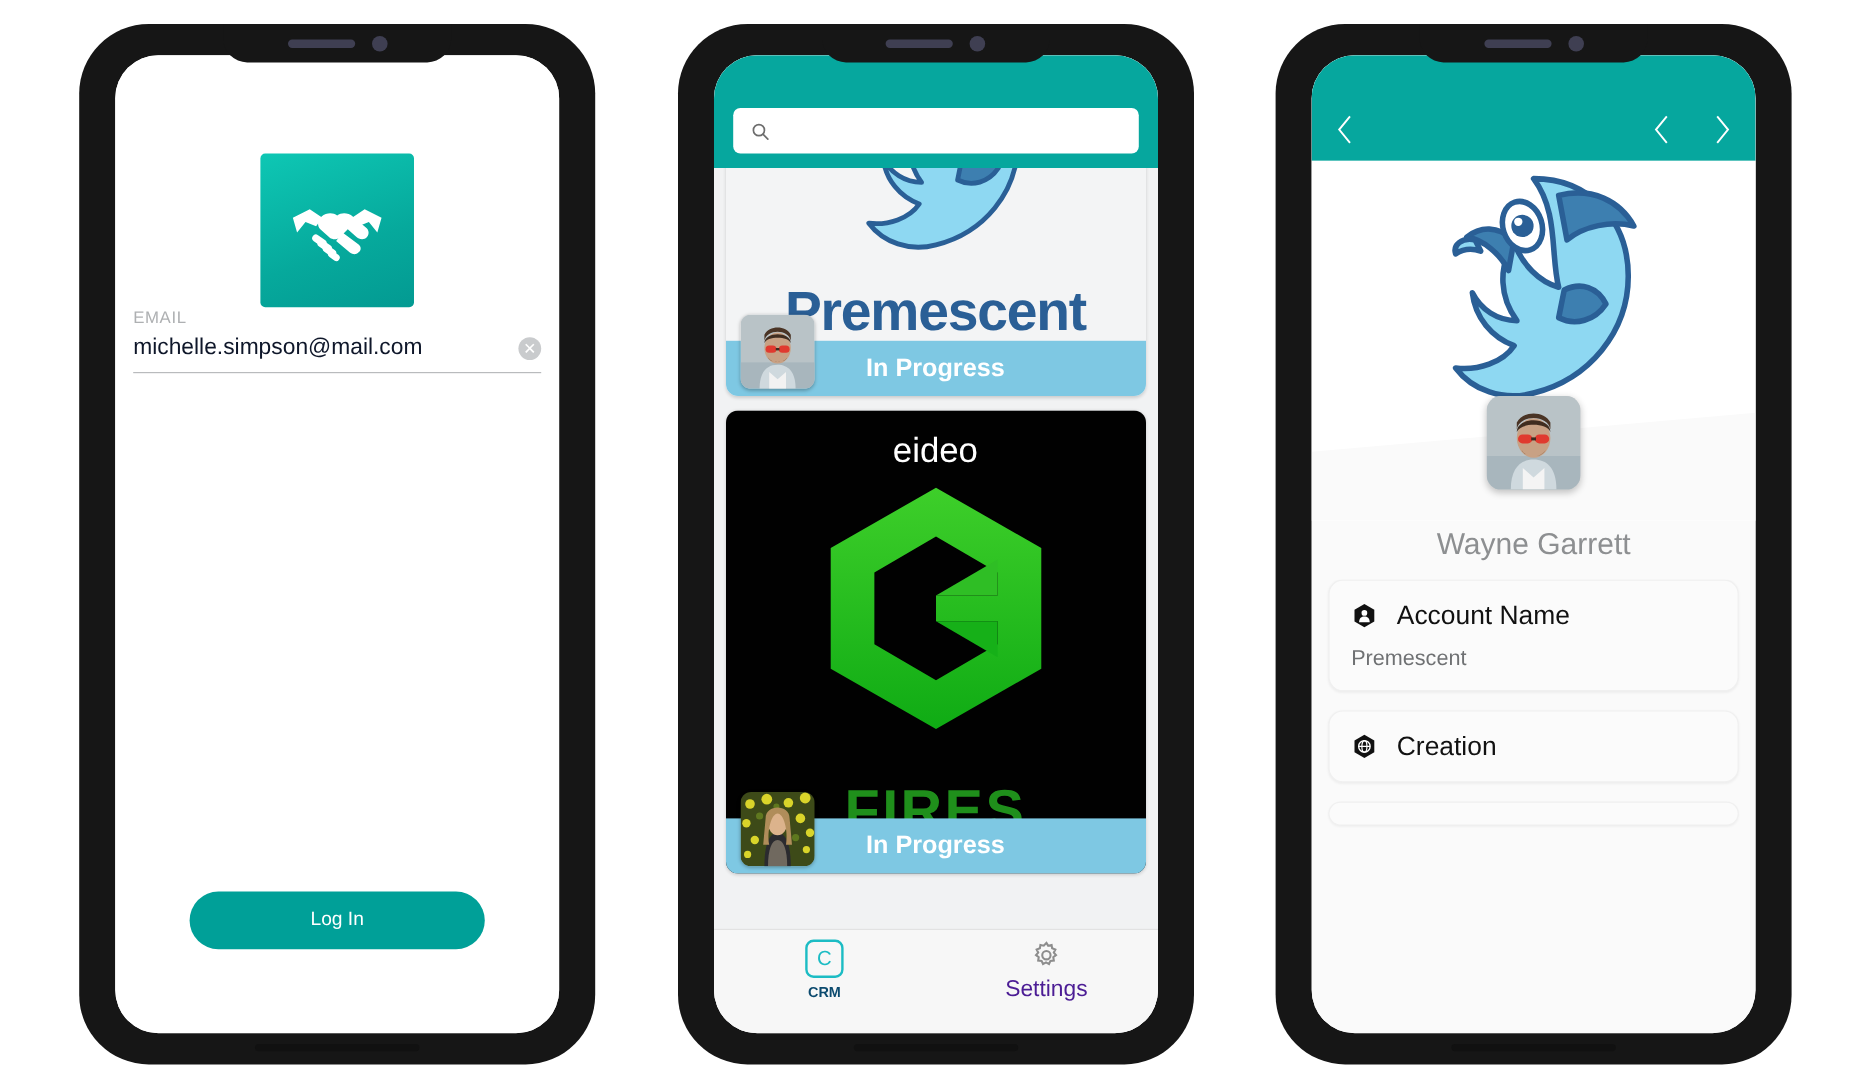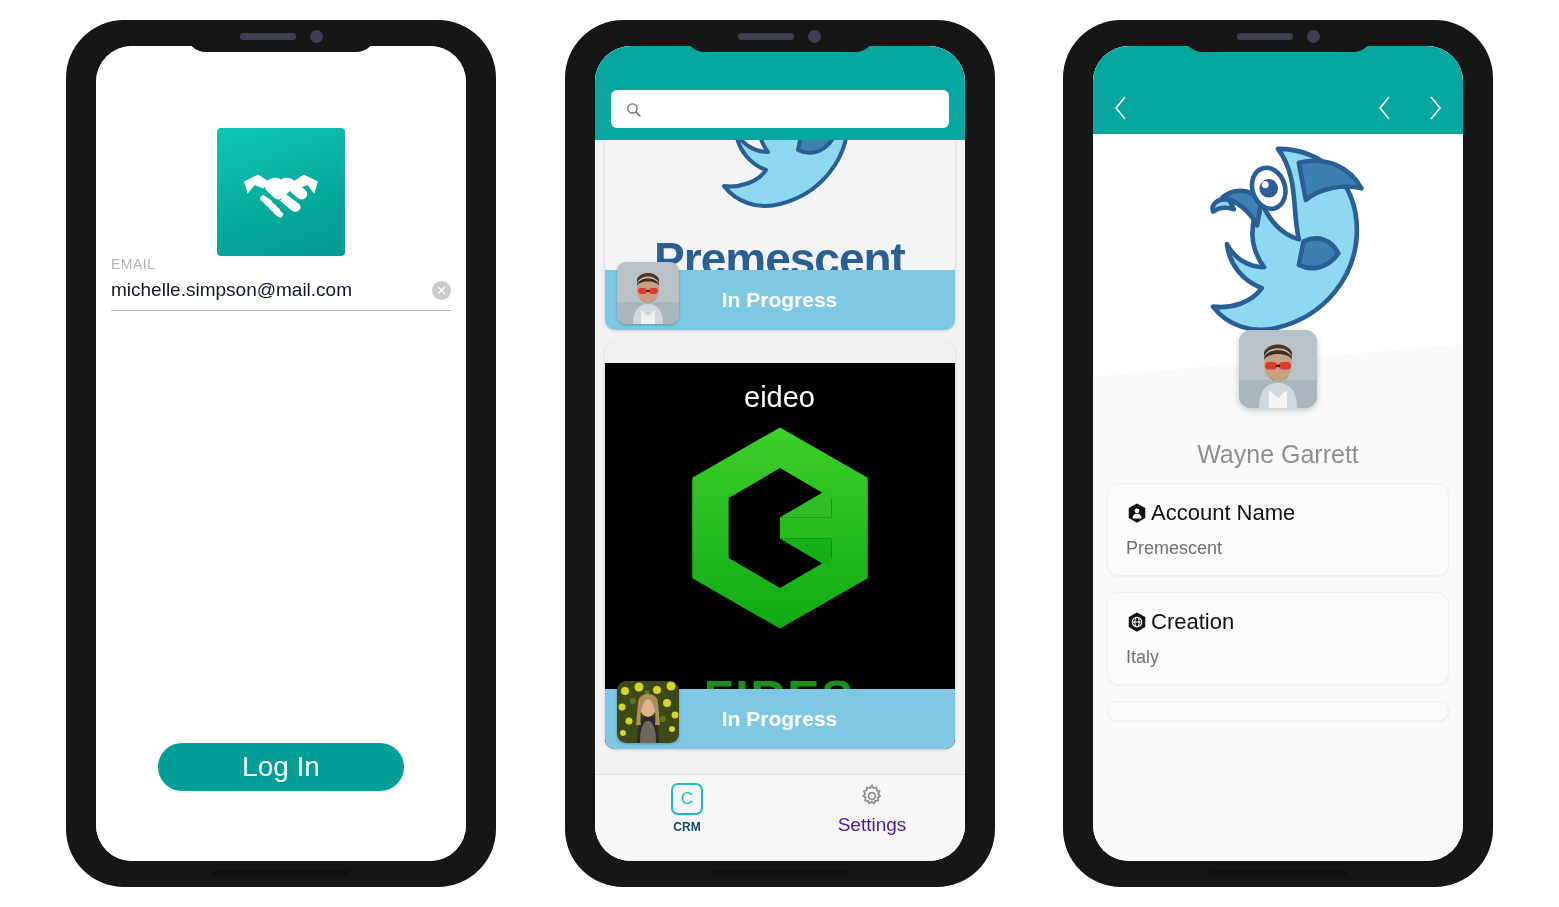--- a/index.html
+++ b/index.html
@@ -71,21 +71,21 @@
   .field-value{font-size:19px;color:#0f172a;}
   .clear-btn{
     width:19px;height:19px;border-radius:50%;background:#c9cbcd;
     display:flex;align-items:center;justify-content:center;
     color:#fff;font-size:13px;line-height:1;flex:0 0 auto;cursor:pointer;
     font-family:"Liberation Sans",sans-serif;
   }
   .login-btn{
     position:absolute;bottom:70px;left:50%;transform:translateX(-50%);
     width:246px;height:48px;border-radius:26px;border:none;
-    background:#00a098;color:#fff;font-size:28px;cursor:pointer;
+    background:#00a098;color:#fff;font-size:16px;cursor:pointer;
     font-family:"Liberation Sans",sans-serif;
   }
 
   
   .crm-screen{position:absolute;inset:0;background:#f1f2f3;display:flex;flex-direction:column;}
   .crm-header{
     background:#06a79e;padding:44px 16px 12px 16px;flex:0 0 auto;
   }
   .search-bar{
     height:38px;background:#fff;border-radius:6px;
@@ -101,23 +101,23 @@
   }
   .crm-card{
     position:relative;border-radius:10px;overflow:hidden;
     box-shadow:0 1px 3px rgba(0,0,0,.16);
     margin-bottom:12px;
   }
   .card-art{
     position:relative;width:100%;display:block;
   }
   .card-art.light{background:#f3f4f5;}
-  .card-art.dark{background:#010101;margin-top:21px;}
+  .card-art.dark{background:#010101;}
   .card-status{
-    position:absolute;left:0;right:0;bottom:0;height:60px;
+    position:absolute;left:0;right:0;bottom:0;height:46px;
     background:#7ec8e3;
     display:flex;align-items:center;justify-content:center;
     color:#ffffff;font-size:21px;font-weight:bold;
   }
   .card-avatar{
     position:absolute;left:12px;bottom:6px;z-index:5;
     width:62px;height:62px;border-radius:9px;overflow:hidden;
     box-shadow:0 1px 3px rgba(0,0,0,.25);
   }
   .brand-word{
@@ -170,21 +170,21 @@
   .person-name{
     text-align:center;font-size:25px;color:#8d8f91;
     margin:6px 0 14px 0;flex:0 0 auto;
   }
   .detail-cards{flex:1;overflow:hidden;padding:0 14px;}
   .detail-card{
     background:#fbfbfb;border:1px solid #f0f0f0;border-radius:12px;
     padding:16px 18px 16px 18px;margin-bottom:16px;
     box-shadow:0 1px 2px rgba(0,0,0,.05);
   }
-  .detail-card-head{display:flex;align-items:center;gap:3px;}
+  .detail-card-head{display:flex;align-items:center;gap:16px;}
   .detail-card-head svg{width:22px;height:22px;flex:0 0 auto;}
   .detail-card-title{font-size:22px;color:#111;}
   .detail-card-value{font-size:18px;color:#6f7173;margin-top:12px;}
 
   
   .dolphin{display:block;}
   .portrait{width:100%;height:100%;display:block;}
 </style>
 </head>
 <body>
@@ -423,21 +423,20 @@
           <div class="detail-card">
             <div class="detail-card-head">
               <svg viewBox="0 0 24 24">
                 <path d="M12 1.5 L21 6.6 L21 17.4 L12 22.5 L3 17.4 L3 6.6 Z" fill="#111111"></path>
                 <circle cx="12" cy="12" r="5.2" fill="none" stroke="#ffffff" stroke-width="1.3"></circle>
                 <ellipse cx="12" cy="12" rx="2.3" ry="5.2" fill="none" stroke="#ffffff" stroke-width="1.1"></ellipse>
                 <line x1="6.9" y1="12" x2="17.1" y2="12" stroke="#ffffff" stroke-width="1.1"></line>
               </svg>
               <div class="detail-card-title">Creation</div>
             </div>
-            <div class="detail-card-value">Italy</div>
           </div>
 
 
           <div class="detail-card" style="height:18px;padding:0;"></div>
 
         </div>
       </div>
     </div>
     <div class="notch">
       <div class="speaker"></div>

